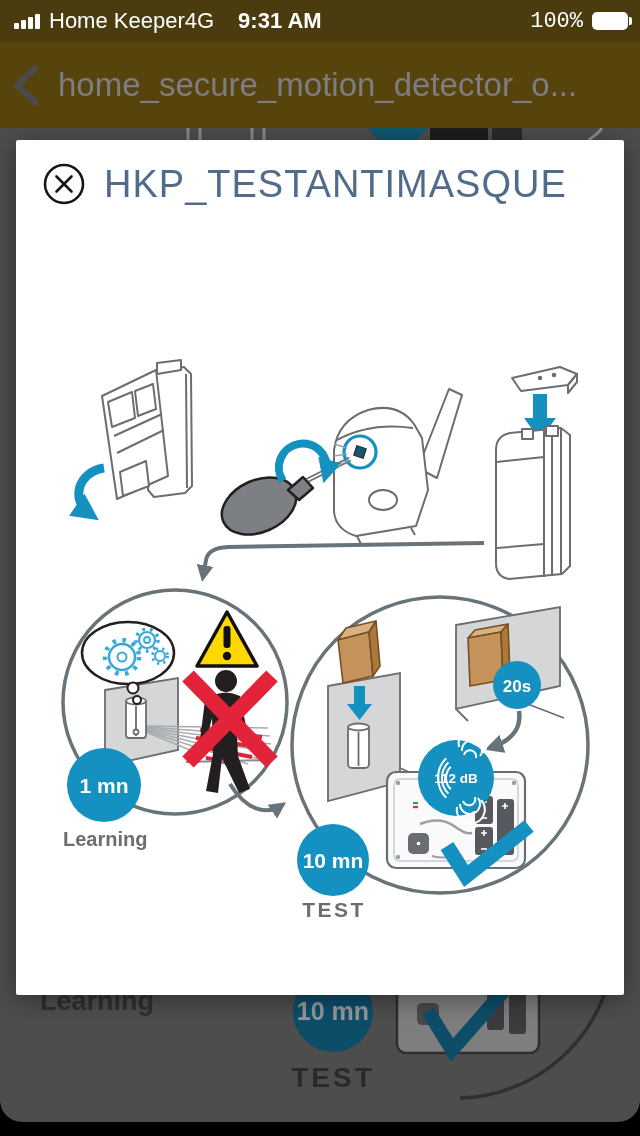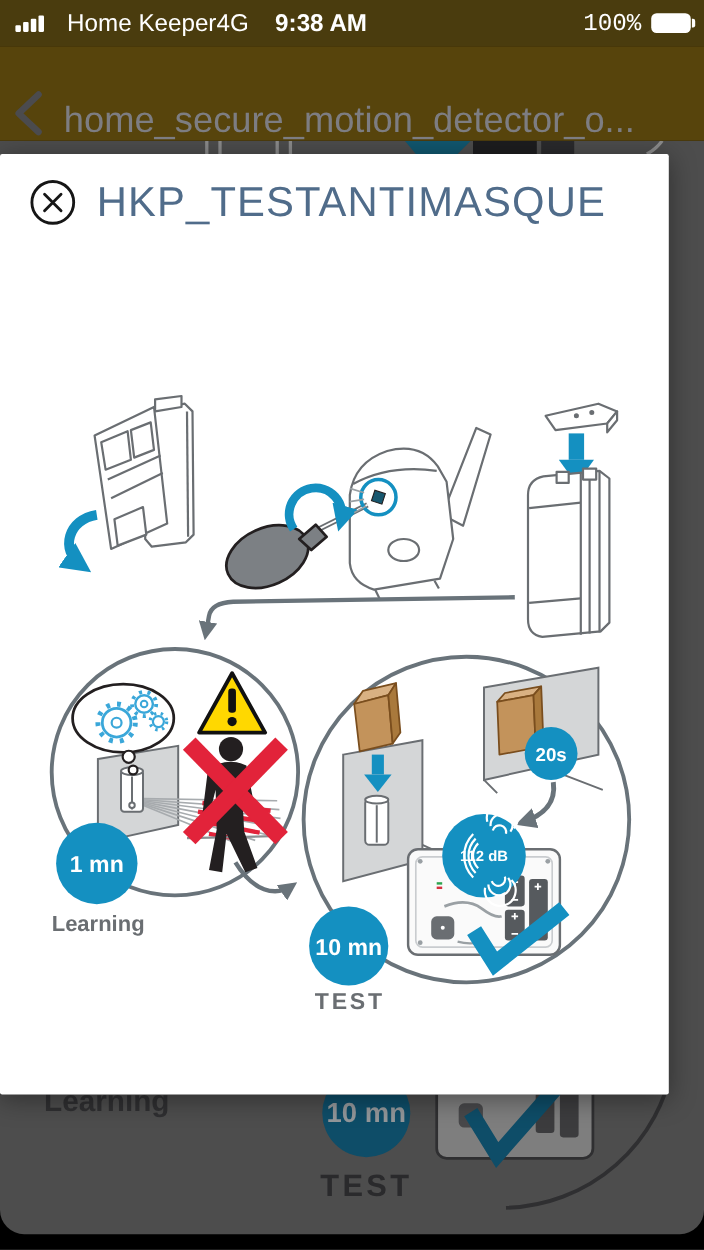--- a/index.html
+++ b/index.html
@@ -5,43 +5,43 @@
   html,body{margin:0;padding:0;background:#000;}
   .screen{position:relative;width:640px;height:1136px;background:#000;overflow:hidden;
           font-family:"Liberation Sans",sans-serif;}
 
   
   .status-bar{position:absolute;top:0;left:0;width:640px;height:42px;background:#4a3c0e;
               display:flex;align-items:center;color:#fff;font-size:22px;z-index:10;}
   .signal{display:flex;align-items:flex-end;gap:2px;margin-left:14px;height:16px;}
   .signal span{width:5px;background:#fff;border-radius:1px;display:block;}
   .signal .b1{height:6px;} .signal .b2{height:9px;} .signal .b3{height:12px;} .signal .b4{height:15px;}
-  .carrier{margin-left:21px;}
+  .carrier{margin-left:9px;}
   .network{}
   .time{margin-left:24px;font-weight:bold;}
   .sb-spacer{flex:1;}
   .battery-pct{margin-right:9px;font-family:Liberation Mono, monospace;}
   .battery{width:36px;height:18px;background:#fff;border-radius:5px;position:relative;margin-right:12px;}
   .battery:after{content:"";position:absolute;right:-4px;top:5px;width:3px;height:8px;background:#fff;
                  border-radius:0 2px 2px 0;}
 
   
   .nav-header{position:absolute;top:42px;left:0;width:640px;height:86px;background:#57440c;
-              display:flex;align-items:flex-end;z-index:10;}
+              display:flex;align-items:center;z-index:10;}
   .back-btn{margin-left:8px;width:36px;height:50px;background:none;border:none;padding:0;}
   .nav-title{margin-left:14px;font-size:33px;color:#7d7d82;white-space:nowrap;overflow:hidden;}
 
   
   .bg-page{position:absolute;top:128px;left:0;width:640px;height:994px;background:#4d4d4d;
            border-radius:0 0 22px 22px;z-index:1;}
   .bg-top-strip{position:absolute;top:0;left:0;}
   .bg-bottom{position:absolute;top:867px;left:0;}
 
   
-  .modal{position:absolute;left:0;top:140px;width:608px;height:855px;background:#fff;
+  .modal{position:absolute;left:16px;top:140px;width:608px;height:855px;background:#fff;
          border-radius:2px;box-shadow:0 4px 24px rgba(0,0,0,.4);z-index:5;overflow:hidden;}
   .modal-header{display:flex;align-items:center;padding:22px 18px 0 26px;}
   .close-btn{width:44px;height:44px;flex:0 0 auto;background:none;border:none;padding:0;}
   .modal-title{margin-left:18px;font-size:38px;letter-spacing:1px;color:#506c8a;white-space:nowrap;}
   .diagram-svg{position:absolute;left:0;top:150px;}
   svg text{font-family:"Liberation Sans",sans-serif;}
 </style>
 </head>
 <body>
 
@@ -49,21 +49,21 @@
 
   <div class="status-bar">
     <div class="signal">
       <span class="b1"></span>
         <span class="b2"></span>
         <span class="b3"></span>
         <span class="b4"></span>
     </div>
     <span class="carrier">Home Keeper</span>
     <span class="network">4G</span>
-    <span class="time">9:38 AM</span>
+    <span class="time">9:31 AM</span>
     <span class="sb-spacer"></span>
     <span class="battery-pct">100%</span>
     <span class="battery"></span>
   </div>
 
   <div class="nav-header">
     <button class="back-btn">
       <svg width="36" height="50" viewBox="0 0 36 50">
         <polyline points="27,8 9,25 27,42" fill="none" stroke="#4b4b4e" stroke-width="6" stroke-linecap="round" stroke-linejoin="round"></polyline>
       </svg>

